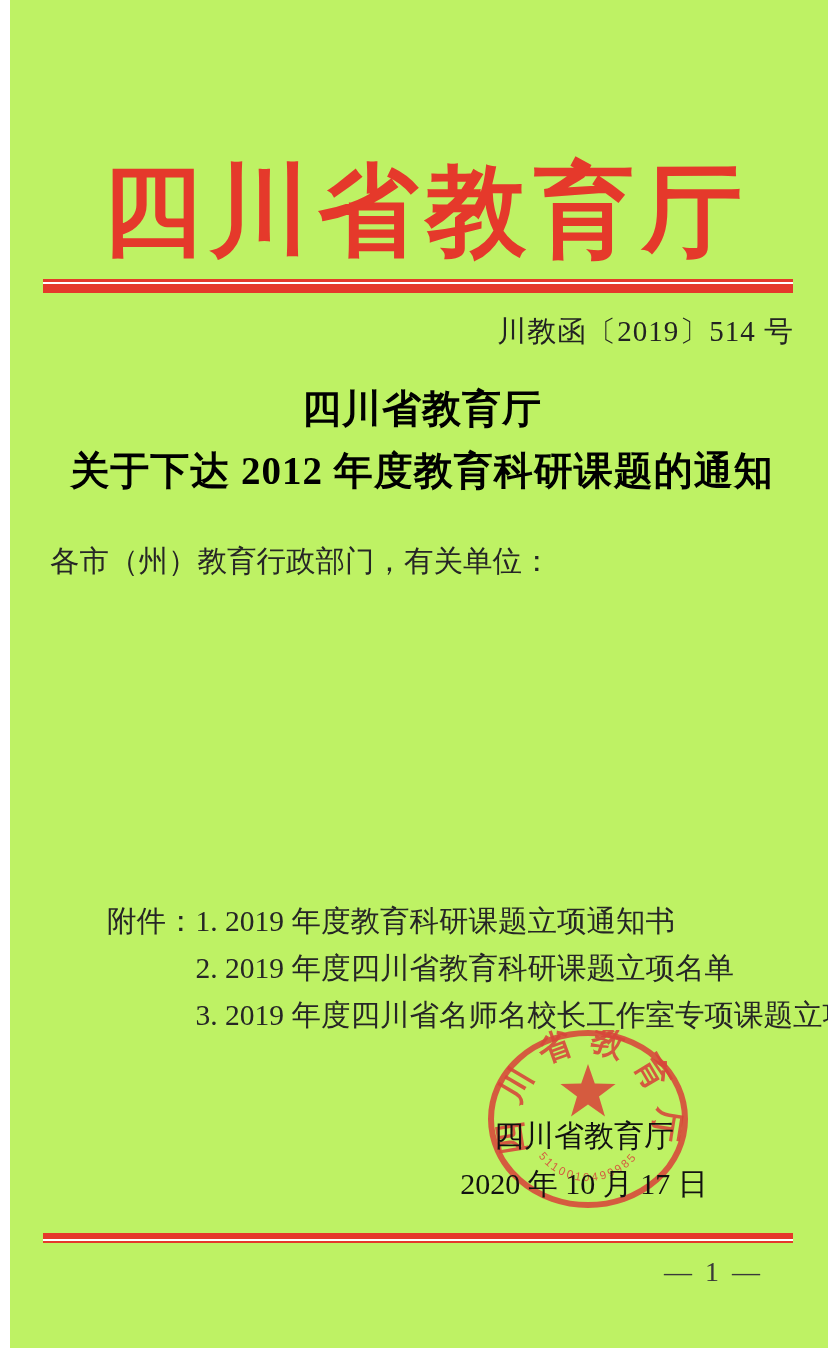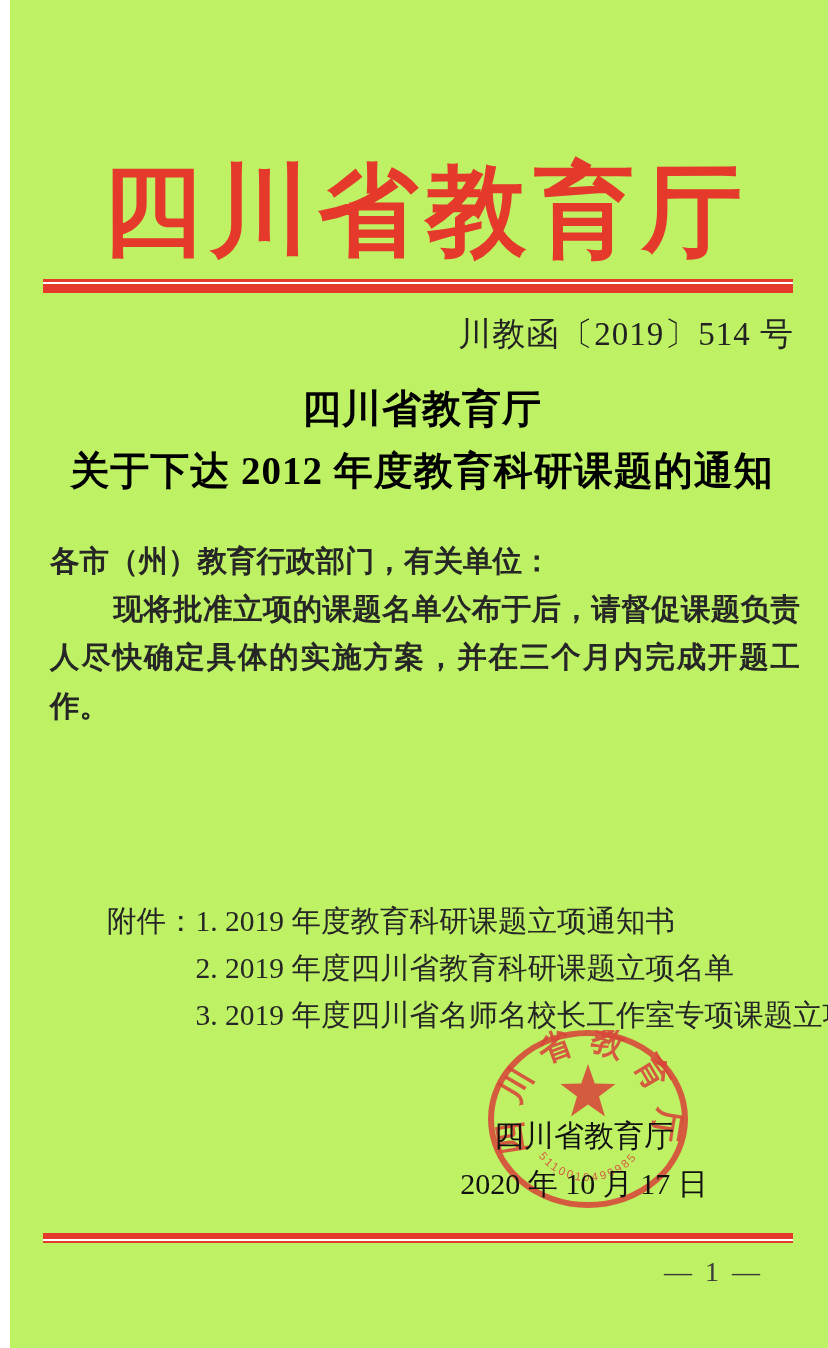--- a/index.html
+++ b/index.html
@@ -23,35 +23,35 @@
   }
   .header-rule{
     position:absolute;top:279px;left:33px;width:750px;height:14px;
     background:linear-gradient(to bottom,
       #e5392b 0px,#e5392b 3px,
       #ffffff 3px,#ffffff 5px,
       #e5392b 5px,#e5392b 14px);
   }
   .doc-number{
     position:absolute;top:312px;right:40px;
-    font-size:33px;letter-spacing:1px;color:#222;
+    font-size:29px;letter-spacing:1px;color:#222;
   }
   
   .notice-title{
     position:absolute;top:378px;left:0;right:0;
     text-align:center;font-weight:bold;color:#000;
     line-height:62px;font-size:39px;letter-spacing:1px;
   }
   
   .body-text{
     position:absolute;top:537px;left:40px;width:750px;
     font-size:29.5px;line-height:48.2px;
     text-align:justify;color:#262626;
   }
-  .body-text p{margin:0;font-weight:bold;}
+  .body-text p{margin:0;}
   .body-text p.para{text-indent:2.15em;}
   
   .attachments{
     position:absolute;top:898px;left:97px;
     display:flex;align-items:flex-start;
     font-size:29.5px;line-height:47px;color:#262626;
     white-space:nowrap;
   }
   .att-items{display:flex;flex-direction:column;}
   
@@ -87,21 +87,20 @@
 
   <div class="doc-number">川教函〔2019〕514 号</div>
 
   <div class="notice-title">
     <div>四川省教育厅</div>
     <div>关于下达 2012 年度教育科研课题的通知</div>
   </div>
 
   <div class="body-text">
     <p class="salutation">各市（州）教育行政部门，有关单位：</p>
-    <p class="para">现将批准立项的课题名单公布于后，请督促课题负责人尽快确定具体的实施方案，并在三个月内完成开题工作。</p>
   </div>
 
   <div class="attachments">
     <span class="att-label">附件：</span>
     <div class="att-items">
       <div>1. 2019 年度教育科研课题立项通知书</div>
       <div>2. 2019 年度四川省教育科研课题立项名单</div>
       <div>3. 2019 年度四川省名师名校长工作室专项课题立项名单</div>
     </div>
   </div>

